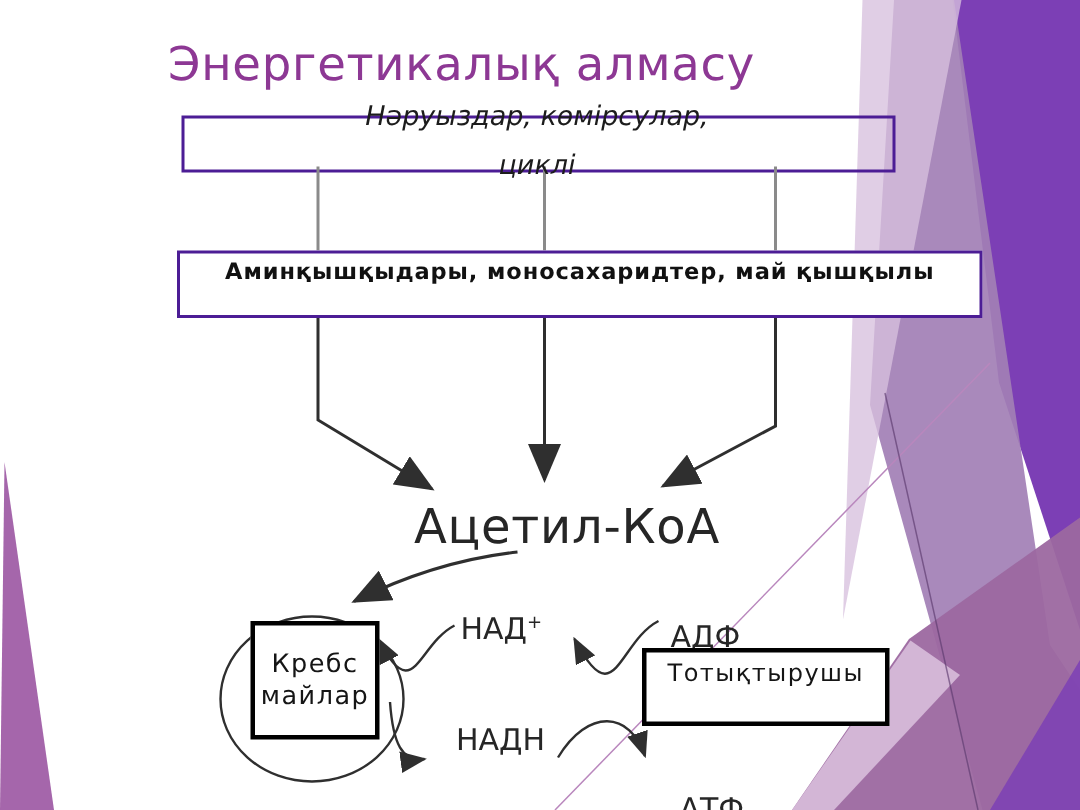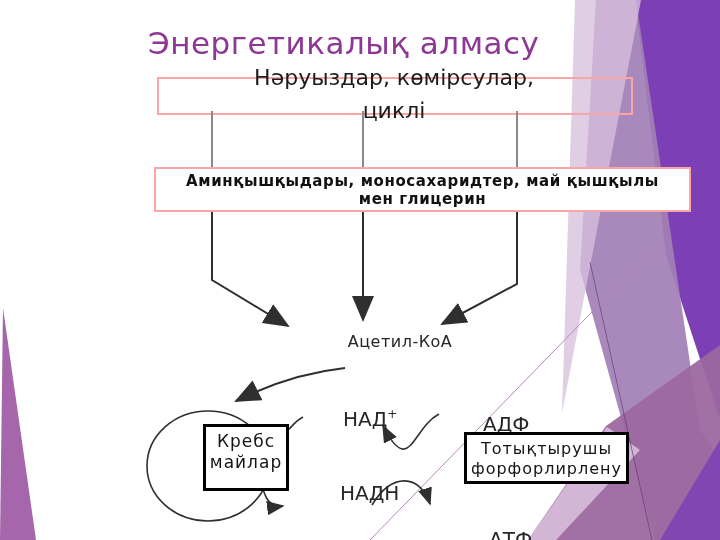--- a/index.html
+++ b/index.html
@@ -1,55 +1,55 @@
 <!DOCTYPE html>
 <html style="--title: #8D3894; --ink: #262626; --violet_deep: #7C3FB5; --violet_mid: #A27FB5; --lavender_wash: #D7C0DE; --rose: #9C68A0; --rose_light: #DCC2DE; --left_wedge: #A566AB; --connector_gray: #8a8a8a; --arrow_dark: #333333;"><head>
 <meta charset="utf-8">
 <style>
   html,body{margin:0;padding:0;}
   body{
     width:720px;height:540px;position:relative;overflow:hidden;background:#fff;
     font-family:"DejaVu Sans","Liberation Sans",sans-serif;
     -webkit-font-smoothing:antialiased;
   }
-  .abs{position:absolute;margin-left:36px;}
+  .abs{position:absolute;}
   svg.layer{position:absolute;left:0;top:0;width:720px;height:540px;}
   #bg{z-index:0;}
   #lines{z-index:2;pointer-events:none;}
   .txt{color:var(--ink,#262626);white-space:nowrap;}
   #title{
     left:112px;top:25px;font-size:31px;letter-spacing:.5px;
     color:var(--title,#8D3894);z-index:3;
   }
-  .boxframe{border:2px solid #fca5a5;background:transparent;z-index:1;}
+  .boxframe{border:2px solid #4c1d95;background:transparent;z-index:1;}
   #box1{left:121px;top:77px;width:472px;height:34px;}
   #box1-text{
     left:58px;top:61px;width:600px;text-align:center;z-index:3;
-    font-size:22px;line-height:33px;color:#1c1c1c;
+    font-size:18px;line-height:33px;color:#1c1c1c;font-style:italic;
   }
   #box1-text span{display:block;}
   #box2{
     left:118px;top:167px;width:533px;height:38px;z-index:3;
     text-align:center;font-size:15px;font-weight:bold;line-height:18px;
     letter-spacing:.6px;color:#111;padding-top:3px;background:#fff;
   }
   #box2 span{display:block;}
-  #acetyl{left:264px;top:332px;width:200px;text-align:center;font-size:16px;letter-spacing:.5px;z-index:3;}
+  #acetyl{left:276px;top:332px;width:200px;text-align:center;font-size:32px;letter-spacing:.5px;z-index:3;}
   .cyc-label{font-size:20px;color:#262626;z-index:3;}
   #nad{left:307px;top:407px;}
   #nad sup{font-size:12px;}
   #nadh{left:304px;top:481px;}
   #adf{left:447px;top:412px;}
   #atf{left:453px;top:527px;}
   .heavybox{
     border:3px solid #000;background:#fff;z-index:3;text-align:center;color:#151515;
   }
   #krebs-box{
-    left:167px;top:424px;width:80px;height:57px;
-    font-size:17px;line-height:21px;letter-spacing:1px;padding-top:4px;
+    left:167px;top:414px;width:80px;height:57px;
+    font-size:17px;line-height:21px;letter-spacing:1px;padding-top:16px;
   }
   #oxphos-box{
     left:428px;top:432px;width:159px;height:42px;
     font-size:16px;line-height:20px;letter-spacing:1px;padding-top:4px;text-align:center;
   }
   #krebs-box span,#oxphos-box span{display:block;}
 </style>
 </head>
 <body>
 
@@ -101,31 +101,29 @@
 <div id="title" class="abs txt">Энергетикалық алмасу</div>
 
 <div id="box1" class="abs boxframe"></div>
 <div id="box1-text" class="abs">
   <span>Нәруыздар, көмірсулар,</span>
   <span>циклі</span>
 </div>
 
 <div id="box2" class="abs boxframe">
   <span>Аминқышқыдары, моносахаридтер, май қышқылы</span>
-  <span>мен глицерин</span>
 </div>
 
 <div id="acetyl" class="abs txt">Ацетил-КоА</div>
 
 <div id="nad" class="abs txt cyc-label"><span>НАД</span><sup>+</sup></div>
 <div id="nadh" class="abs txt cyc-label">НАДН</div>
 <div id="adf" class="abs txt cyc-label">АДФ</div>
 <div id="atf" class="abs txt cyc-label">АТФ</div>
 
 <div id="krebs-box" class="abs heavybox">
   <span>Кребс</span>
   <span>майлар</span>
 </div>
 
 <div id="oxphos-box" class="abs heavybox">
   <span>Тотықтырушы</span>
-  <span>форфорлирлену</span>
 </div>
 
 </body></html>

